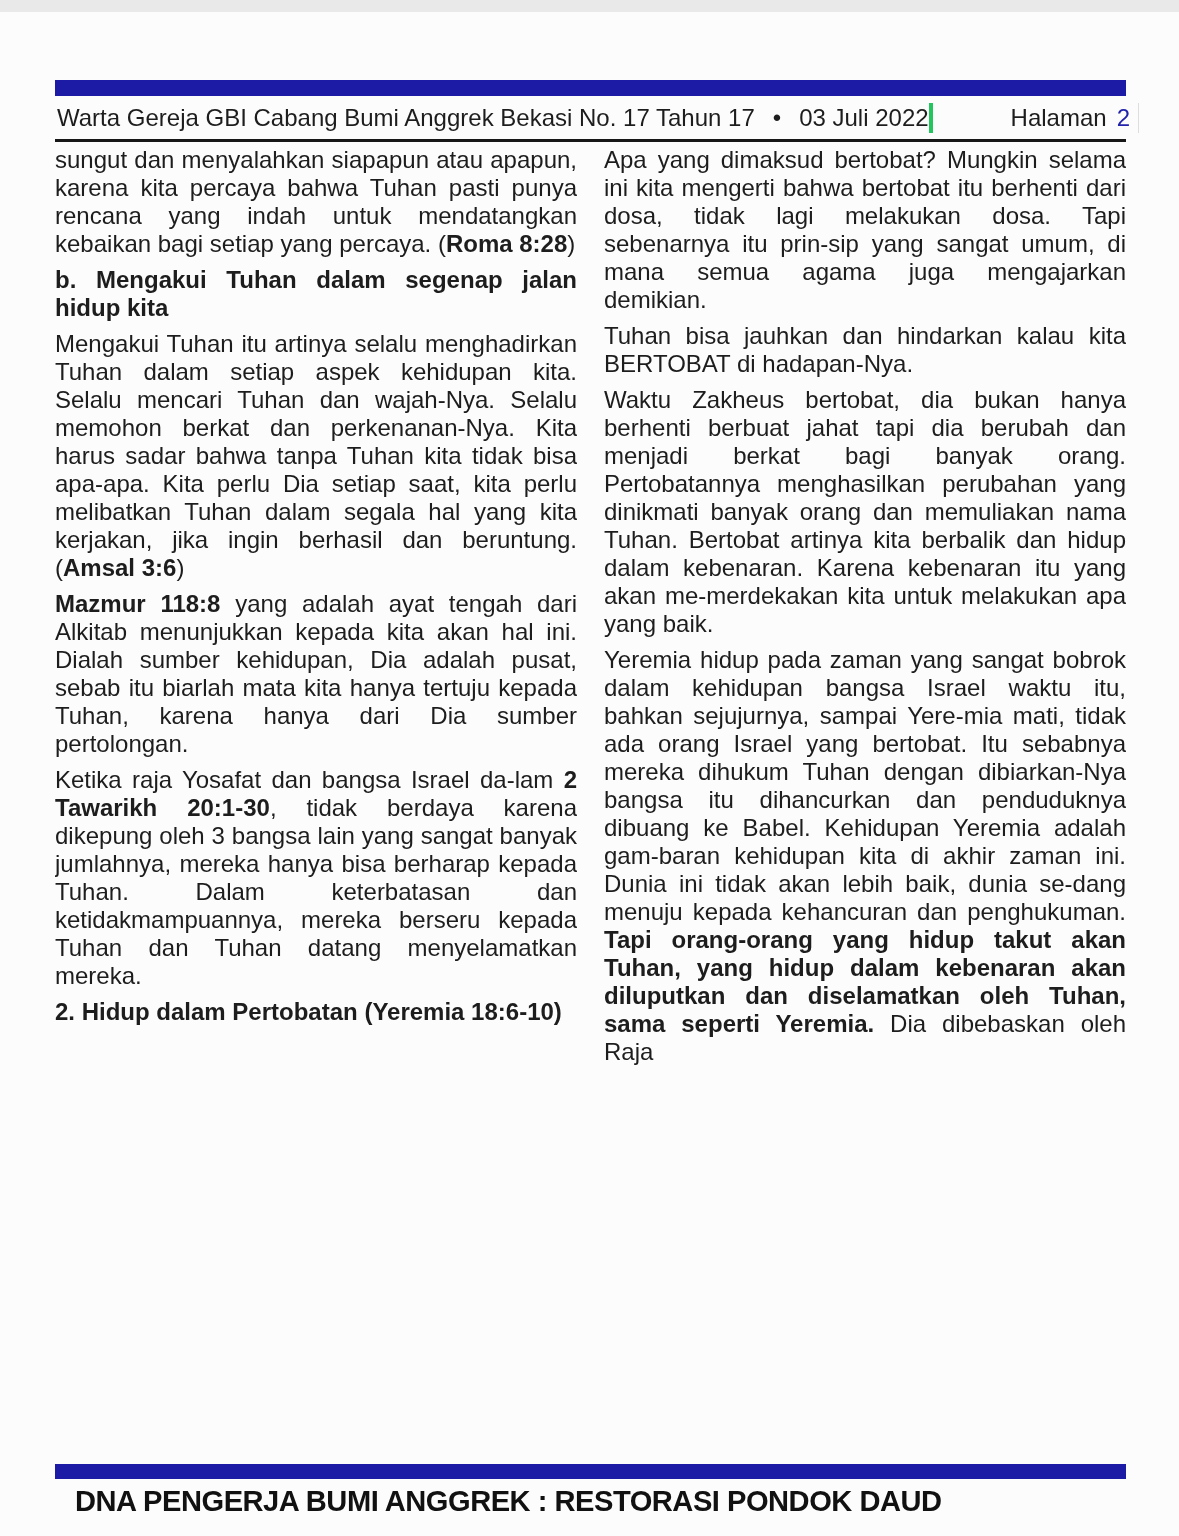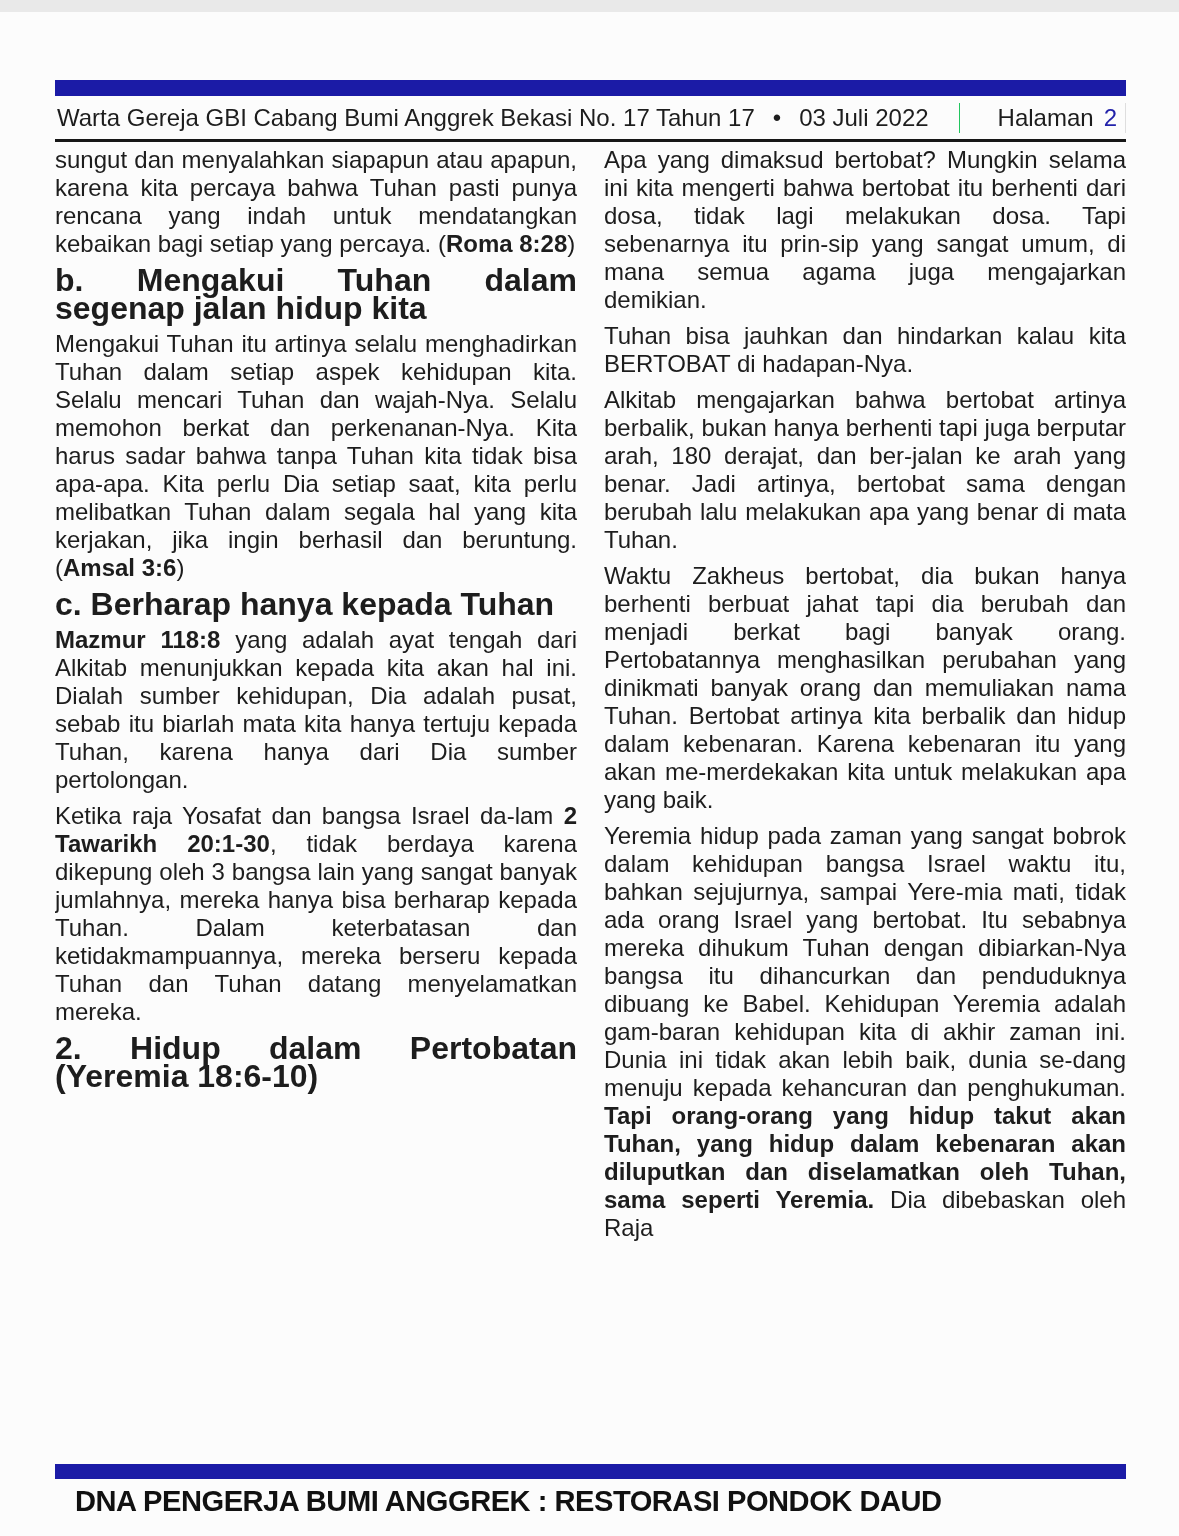--- a/index.html
+++ b/index.html
@@ -17,34 +17,34 @@
   
   .header { position: absolute; top: 0; left: 55px; width: 1071px; }
   .header-bar { margin-top: 68px; height: 16px; background: #1b1ba6; }
   .header-row {
     display: flex; justify-content: space-between; align-items: baseline;
     padding: 7px 0 6px 2px;
     font-size: 24px; line-height: 30px; white-space: nowrap;
   }
   .header-left .sep { display: inline-block; margin: 0 18px; }
   .header-right {
-    border-left: 1px solid #22c55e; border-right: 1px solid #dedede;
-    padding: 0 8px 0 38px;
+    border-left: 4px solid #22c55e; border-right: 1px solid #dedede;
+    padding: 0 8px 0 78px;
   }
   .header-right .pagenum { color: #2222aa; margin-left: 10px; }
   .header-rule { height: 3px; background: #171717; }
   
   .content {
     position: absolute; top: 134px; left: 55px;
     width: 1071px; height: 1316px;
     display: flex; gap: 27px; overflow: hidden;
   }
   .col { flex: 1 1 0; overflow: hidden; text-align: justify; }
   .col p  { font-size: 24px; line-height: 28px; margin: 0 0 8px 0; }
-  .col h3 { font-size: 32px; line-height: 28px; font-weight: bold; margin: 4px 0 8px 0; text-align: justify; }
+  .col h3 { font-size: 24px; line-height: 28px; font-weight: bold; margin: 4px 0 8px 0; text-align: justify; }
   .col b  { font-weight: bold; }
   
   .footer-bar {
     position: absolute; left: 55px; top: 1452px;
     width: 1071px; height: 15px; background: #1b1ba6;
   }
   .footer-text {
     position: absolute; left: 75px; top: 1472px;
     font-size: 30px; font-weight: bold; letter-spacing: -0.5px;
     transform: scaleX(0.97); transform-origin: left center;
@@ -68,29 +68,27 @@
       </div>
     </div>
     <div class="header-rule" style="background: rgb(23, 23, 23);"></div>
   </div>
 
   <div class="content">
     <div class="col">
         <p><span>sungut dan menyalahkan siapapun atau apapun, karena kita percaya bahwa Tuhan pasti punya rencana yang indah untuk mendatangkan kebaikan bagi setiap yang percaya. (</span><b>Roma 8:28</b><span>)</span></p>
         <h3><b>b. Mengakui Tuhan dalam segenap jalan hidup kita</b></h3>
         <p><span>Mengakui Tuhan itu artinya selalu menghadirkan Tuhan dalam setiap aspek kehidupan kita. Selalu mencari Tuhan dan wajah-Nya. Selalu memohon berkat dan perkenanan-Nya. Kita harus sadar bahwa tanpa Tuhan kita tidak bisa apa-apa. Kita perlu Dia setiap saat, kita perlu melibatkan Tuhan dalam segala hal yang kita kerjakan, jika ingin berhasil dan beruntung. (</span><b>Amsal 3:6</b><span>)</span></p>
-        <h3><b>c. Berharap hanya kepada Tuhan</b></h3>
         <p><b>Mazmur 118:8</b><span> yang adalah ayat tengah dari Alkitab menunjukkan kepada kita akan hal ini. Dialah sumber kehidupan, Dia adalah pusat, sebab itu biarlah mata kita hanya tertuju kepada Tuhan, karena hanya dari Dia sumber pertolongan.</span></p>
         <p><span>Ketika raja Yosafat dan bangsa Israel da-lam </span><b>2 Tawarikh 20:1-30</b><span>, tidak berdaya karena dikepung oleh 3 bangsa lain yang sangat banyak jumlahnya, mereka hanya bisa berharap kepada Tuhan. Dalam keterbatasan dan ketidakmampuannya, mereka berseru kepada Tuhan dan Tuhan datang menyelamatkan mereka.</span></p>
         <h3><b>2. Hidup dalam Pertobatan (Yeremia 18:6-10)</b></h3>
       </div>
     <div class="col">
         <p><span>Apa yang dimaksud bertobat? Mungkin selama ini kita mengerti bahwa bertobat itu berhenti dari dosa, tidak lagi melakukan dosa. Tapi sebenarnya itu prin-sip yang sangat umum, di mana semua agama juga mengajarkan demikian.</span></p>
         <p><span>Tuhan bisa jauhkan dan hindarkan kalau kita BERTOBAT di hadapan-Nya.</span></p>
-        <p><span>Alkitab mengajarkan bahwa bertobat artinya berbalik, bukan hanya berhenti tapi juga berputar arah, 180 derajat, dan ber-jalan ke arah yang benar. Jadi artinya, bertobat sama dengan berubah lalu melakukan apa yang benar di mata Tuhan.</span></p>
         <p><span>Waktu Zakheus bertobat, dia bukan hanya berhenti berbuat jahat tapi dia berubah dan menjadi berkat bagi banyak orang. Pertobatannya menghasilkan perubahan yang dinikmati banyak orang dan memuliakan nama Tuhan. Bertobat artinya kita berbalik dan hidup dalam kebenaran. Karena kebenaran itu yang akan me-merdekakan kita untuk melakukan apa yang baik.</span></p>
         <p><span>Yeremia hidup pada zaman yang sangat bobrok dalam kehidupan bangsa Israel waktu itu, bahkan sejujurnya, sampai Yere-mia mati, tidak ada orang Israel yang bertobat. Itu sebabnya mereka dihukum Tuhan dengan dibiarkan-Nya bangsa itu dihancurkan dan penduduknya dibuang ke Babel. Kehidupan Yeremia adalah gam-baran kehidupan kita di akhir zaman ini. Dunia ini tidak akan lebih baik, dunia se-dang menuju kepada kehancuran dan penghukuman. </span><b>Tapi orang-orang yang hidup takut akan Tuhan, yang hidup dalam kebenaran akan diluputkan dan diselamatkan oleh Tuhan, sama seperti Yeremia.</b><span> Dia dibebaskan oleh Raja</span></p>
       </div>
   </div>
 
   <div class="footer-bar" style="background: rgb(27, 27, 166);"></div>
   <div class="footer-text">DNA PENGERJA BUMI ANGGREK : RESTORASI PONDOK DAUD</div>
 
 </div>
 

